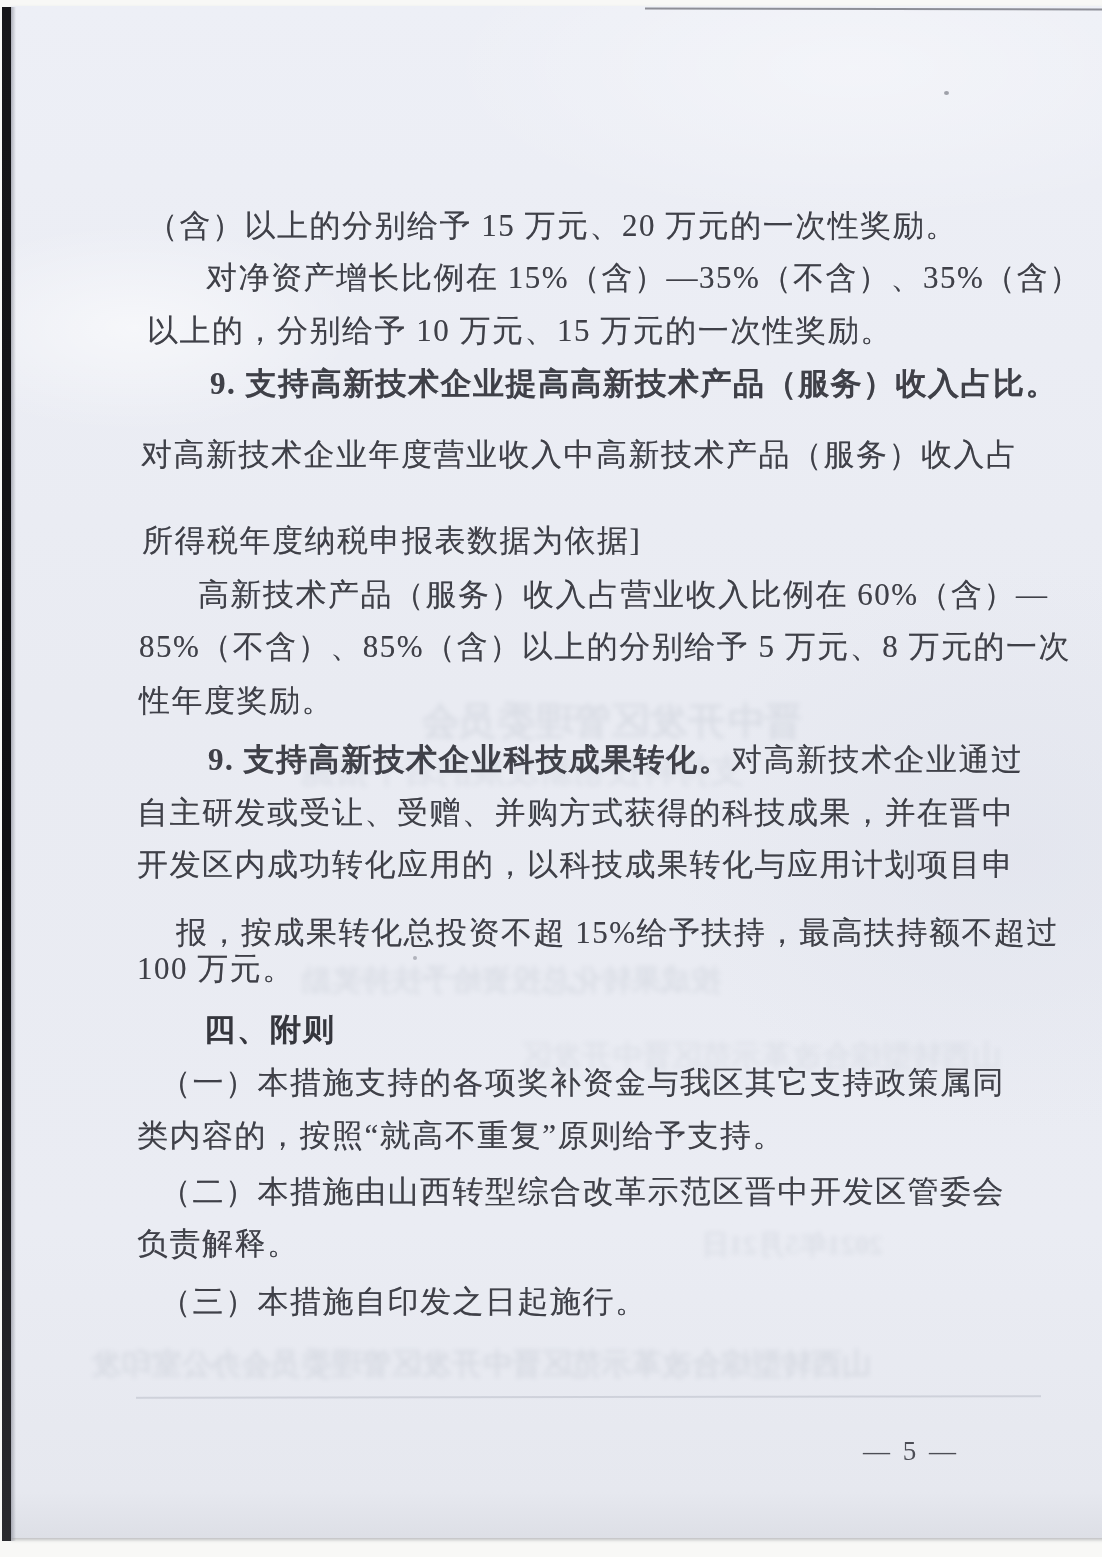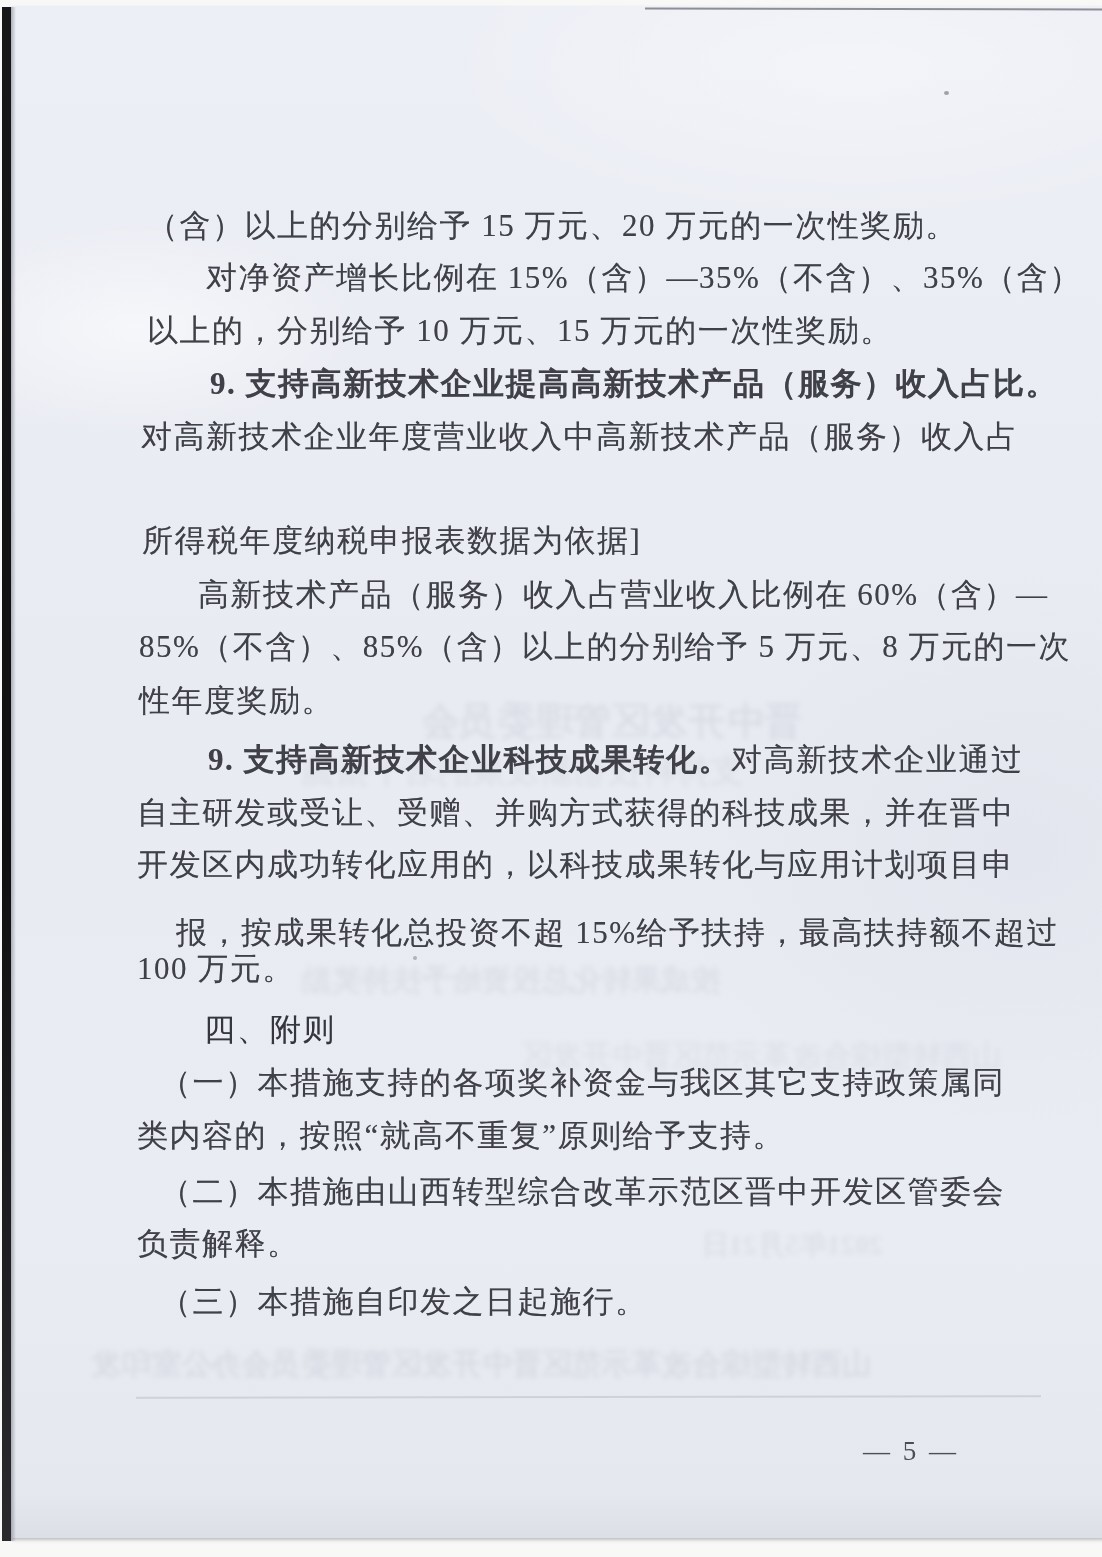--- a/index.html
+++ b/index.html
@@ -33,21 +33,21 @@
     background:rgba(75,77,86,.6);transform:rotate(.12deg);
   }
   
   .line{
     position:absolute;white-space:pre;
     font-size:31px;line-height:40px;letter-spacing:1.5px;
     color:#3f4048;
     text-shadow:0 0 .6px rgba(63,64,72,.45);
   }
   .line .b{font-weight:700;}
-  .line.heading{font-weight:400;letter-spacing:2px;color:#35363d;}
+  .line.heading{font-weight:700;letter-spacing:2px;color:#35363d;}
   .page-number{
     position:absolute;top:1430px;left:852px;
     font-size:27px;letter-spacing:3px;color:#4c4d55;white-space:pre;
   }
   
   .ghost{
     position:absolute;white-space:pre;font-weight:700;
     color:#5e6c7c;transform:scaleX(-1);filter:blur(2.5px);
     pointer-events:none;
   }
@@ -69,21 +69,21 @@
   <div class="ghost" style="top:954px;left:290px;font-size:30px;opacity:.09;">按成果转化总投资给予扶持奖励</div>
   <div class="ghost" style="top:1030px;left:510px;font-size:30px;opacity:.07;">山西转型综合改革示范区晋中开发区</div>
   <div class="ghost" style="top:1220px;left:690px;font-size:28px;opacity:.09;">2021年5月21日</div>
   <div class="ghost" style="top:1338px;left:80px;font-size:30px;opacity:.11;">山西转型综合改革示范区晋中开发区管理委员会办公室印发</div>
   <div class="ghost-rule"></div>
 
   <div class="line" style="top:200px;left:136px;"><span>（含）以上的分别给予 15 万元、20 万元的一次性奖励。</span></div>
   <div class="line" style="top:252px;left:195px;"><span>对净资产增长比例在 15%（含）—35%（不含）、35%（含）</span></div>
   <div class="line" style="top:305px;left:136px;text-align:center;"><span>以上的，分别给予 10 万元、15 万元的一次性奖励。</span></div>
   <div class="line" style="top:358px;left:199px;"><span class="b">9. 支持高新技术企业提高高新技术产品（服务）收入占比。</span></div>
-  <div class="line" style="top:411px;left:130px;"><span>对高新技术企业年度营业收入中高新技术产品（服务）收入占</span></div>
+  <div class="line" style="top:429px;left:130px;"><span>对高新技术企业年度营业收入中高新技术产品（服务）收入占</span></div>
   <div class="line" style="top:515px;left:131px;"><span>所得税年度纳税申报表数据为依据]</span></div>
   <div class="line" style="top:569px;left:187px;"><span>高新技术产品（服务）收入占营业收入比例在 60%（含）—</span></div>
   <div class="line" style="top:621px;left:128px;"><span>85%（不含）、85%（含）以上的分别给予 5 万元、8 万元的一次</span></div>
   <div class="line" style="top:675px;left:128px;"><span>性年度奖励。</span></div>
   <div class="line" style="top:734px;left:197px;"><span class="b">9. 支持高新技术企业科技成果转化。</span><span>对高新技术企业通过</span></div>
   <div class="line" style="top:787px;left:126px;"><span>自主研发或受让、受赠、并购方式获得的科技成果，并在晋中</span></div>
   <div class="line" style="top:839px;left:126px;"><span>开发区内成功转化应用的，以科技成果转化与应用计划项目申</span></div>
   <div class="line" style="top:907px;left:126px;margin-left:39px;"><span>报，按成果转化总投资不超 15%给予扶持，最高扶持额不超过</span></div>
   <div class="line" style="top:943px;left:126px;text-align:right;"><span>100 万元。</span></div>
   <div class="line heading" style="top:1004px;left:193px;"><span>四、附则</span></div>

